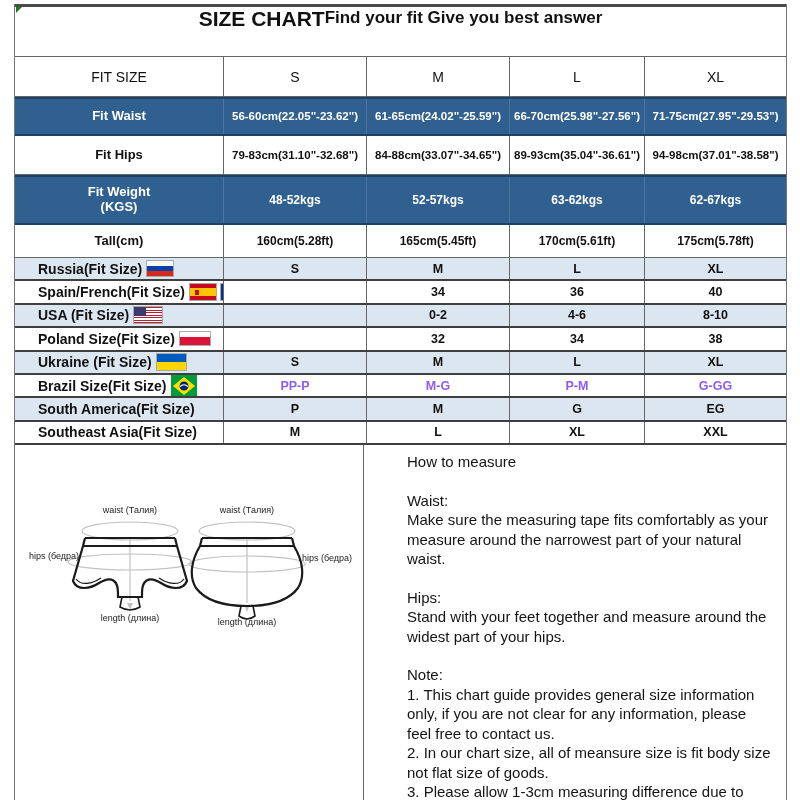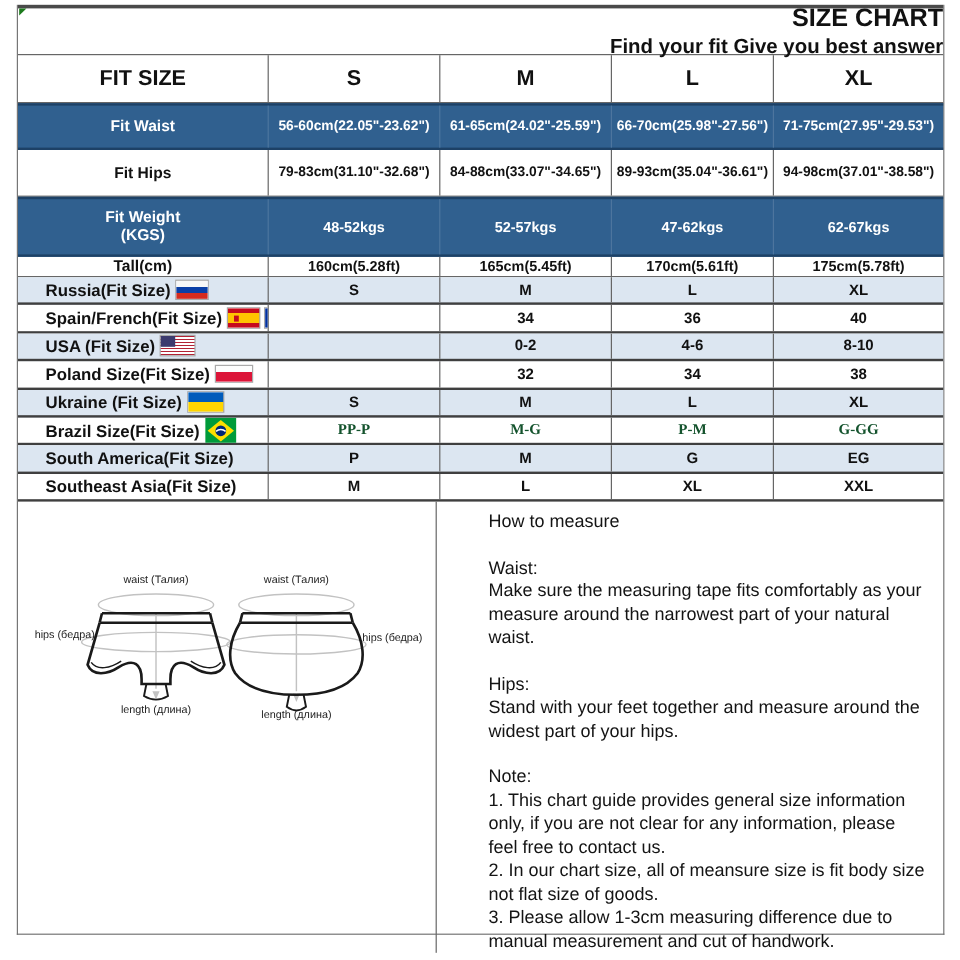--- a/index.html
+++ b/index.html
@@ -4,46 +4,46 @@
 <style>
   html,body { margin:0; padding:0; background:#fff; }
   .page { position:relative; width:800px; height:800px; background:#fff;
           font-family:"Liberation Sans", sans-serif; color:#111; overflow:hidden; }
   .sheet { position:absolute; left:14px; top:4px; width:771px;
            border-left:1px solid #767676; border-right:1px solid #767676;
            border-bottom:1px solid #767676; box-sizing:content-box; background:#fff; }
   .corner-mark { position:absolute; left:1px; top:3px; width:0; height:0;
            border-top:6px solid #1c7a1c; border-right:6px solid transparent; z-index:5; }
 
-  .title-box { border-top:3px solid #4a4a4a; border-bottom:1px solid #666; height:42px;
-           box-sizing:border-box; display:flex; flex-direction:column;
-           justify-content:center; align-items:flex-end; }
+  .title-box { border-top:3px solid #4a4a4a; border-bottom:1px solid #666; height:53px;
+           box-sizing:border-box; display:flex; flex-direction:row;
+           justify-content:center; align-items:flex-start; }
   .title { font-size:21px; font-weight:bold; }
   .subtitle { font-size:17px; font-weight:bold; margin-top:1px; }
 
   .row { display:grid; grid-template-columns:208px 143px 143px 135px 142px;
          box-sizing:border-box; border-bottom:1px solid #666; }
   .cell { display:flex; align-items:center; justify-content:center; text-align:center;
           border-left:1px solid #666; box-sizing:border-box; padding:0 2px; overflow:hidden; }
   .cell:first-child { border-left:none; }
 
-  .header-row { height:40px; font-weight:bold; font-size:18px; }
-  .h39 { height:39px; } .h38 { height:50px; } .h33 { height:17px; }
+  .header-row { height:40px; font-weight:normal; font-size:14px; }
+  .h39 { height:39px; } .h38 { height:50px; } .h33 { height:33px; }
   .blue { background:#30608f; color:#fff; border-top:2px solid #1d4166; border-bottom:2px solid #1d4166; }
   .blue .cell { border-left:1px solid #4d759e; }
   .blue .cell:first-child { border-left:none; }
   .mlabel { font-size:13px; font-weight:bold; flex-direction:column; line-height:1.15; }
   .mval { font-size:11.5px; font-weight:bold; line-height:1.25; }
   .mval2 { font-size:12px; font-weight:bold; }
 
   .crow { height:23.4px; border-bottom:2px solid #3f3f3f; font-weight:bold; }
   .crow.shade { background:#dce6f1; }
   .clabel-cell { justify-content:flex-start; padding-left:23px; font-size:14px; white-space:nowrap; }
   .cval { font-size:12.5px; }
-  .redtxt { color:#14532d;font-family:Liberation Serif, serif; }
+  .redtxt { color:#8b5cf6; }
 
   .flag { display:inline-block; vertical-align:middle; margin-left:5px;
           box-shadow:0 0 0 1px #a9a9a9; position:relative; flex:0 0 auto; }
   .flag-russia  { width:26px; height:15px; background:linear-gradient(to bottom,#f7f7f7 33%,#0a3fa6 33%,#0a3fa6 66%,#d52b1e 66%); }
   .flag-spain   { width:26px; height:16px; background:linear-gradient(to bottom,#c60b1e 25%,#ffc400 25%,#ffc400 75%,#c60b1e 75%); }
   .flag-spain::before { content:""; position:absolute; left:5px; top:6px; width:4px; height:5px; background:#c60b1e; }
   .flag-france  { width:24px; height:16px; background:linear-gradient(to right,#002f9e 33%,#fff 33%,#fff 66%,#ed2939 66%); }
   .flag-usa     { width:28px; height:16px; background:repeating-linear-gradient(to bottom,#b22234 0 1.25px,#fff 1.25px 2.5px); }
   .flag-usa::before { content:""; position:absolute; left:0; top:0; width:12px; height:8.5px; background:#3c3b6e; }
   .flag-poland  { width:30px; height:13px; background:linear-gradient(to bottom,#fdfdfd 38%,#dc1438 38%); }
@@ -92,21 +92,21 @@
       <div class="cell mval">94-98cm(37.01"-38.58")</div>
     </div>
 
     <div class="row h38 blue">
       <div class="cell mlabel">
         <span>Fit Weight</span>
         <span>(KGS)</span>
       </div>
       <div class="cell mval2">48-52kgs</div>
       <div class="cell mval2">52-57kgs</div>
-      <div class="cell mval2">47-62kgs</div>
+      <div class="cell mval2">63-62kgs</div>
       <div class="cell mval2">62-67kgs</div>
     </div>
 
     <div class="row h33">
       <div class="cell mlabel">Tall(cm)</div>
       <div class="cell mval2">160cm(5.28ft)</div>
       <div class="cell mval2">165cm(5.45ft)</div>
       <div class="cell mval2">170cm(5.61ft)</div>
       <div class="cell mval2">175cm(5.78ft)</div>
     </div>

